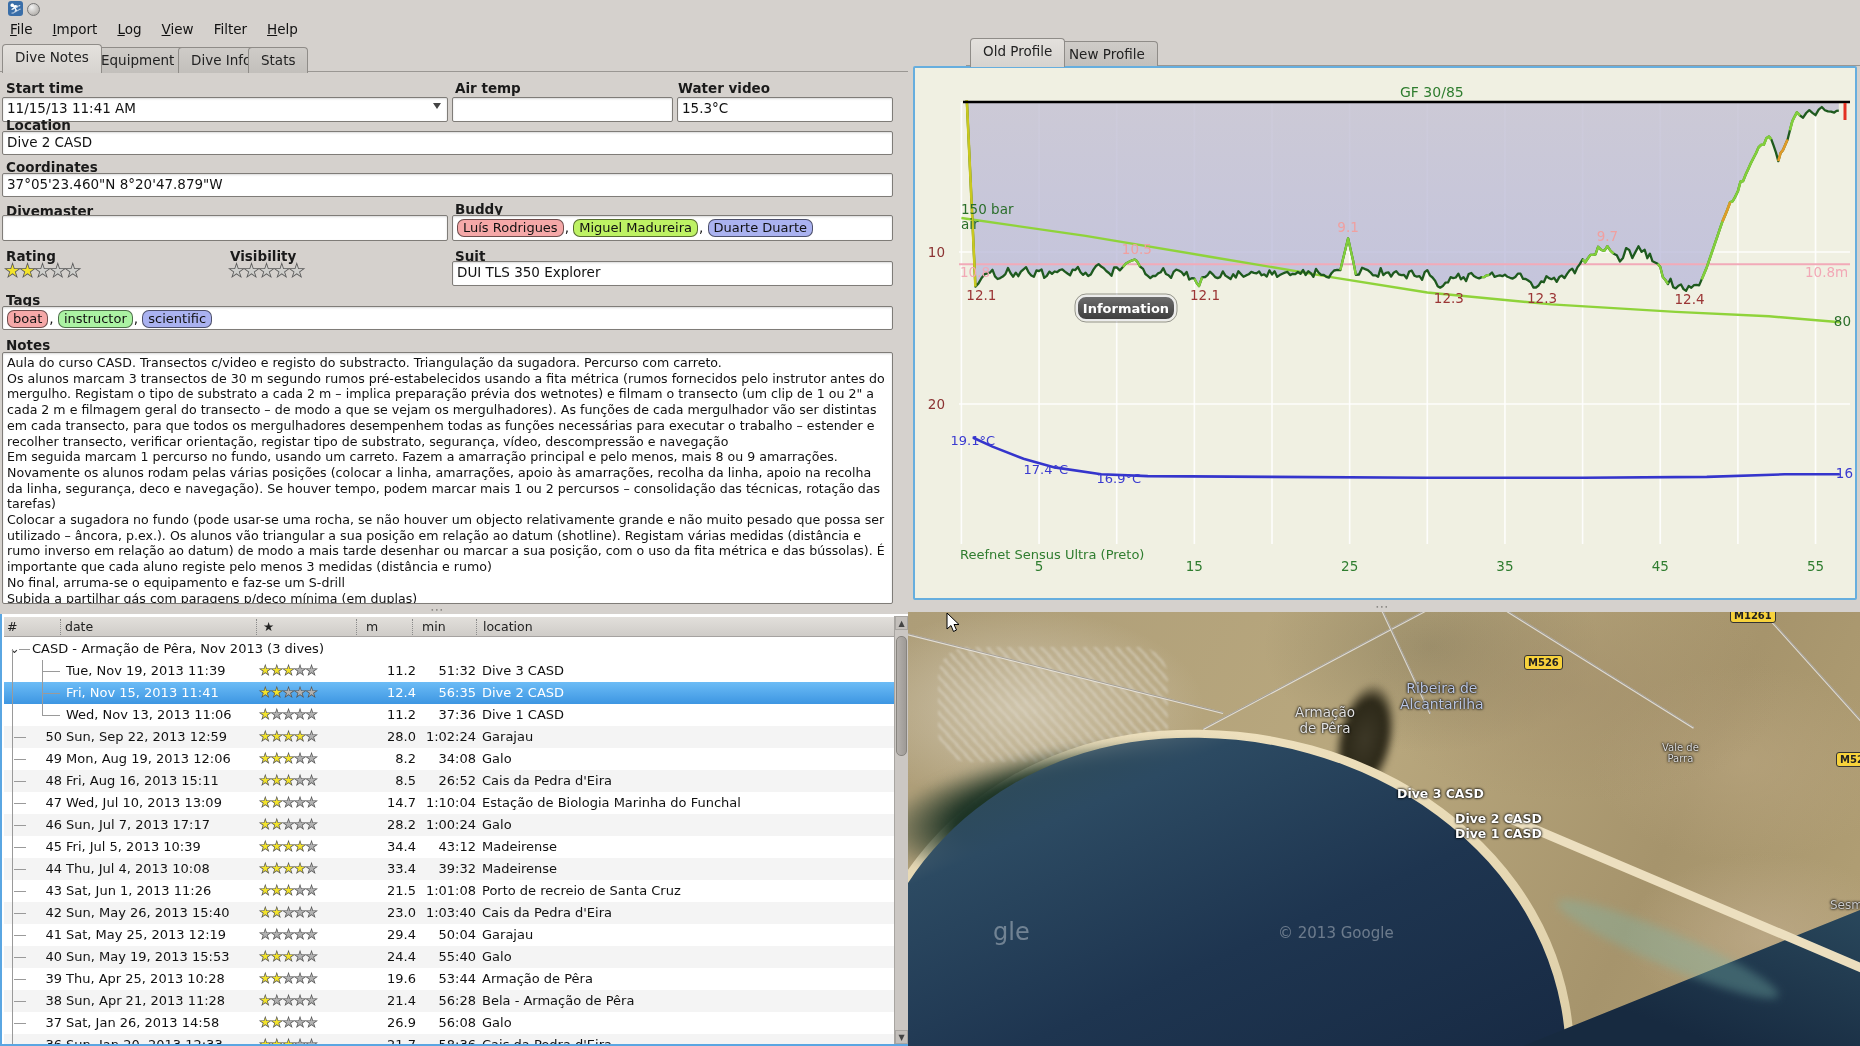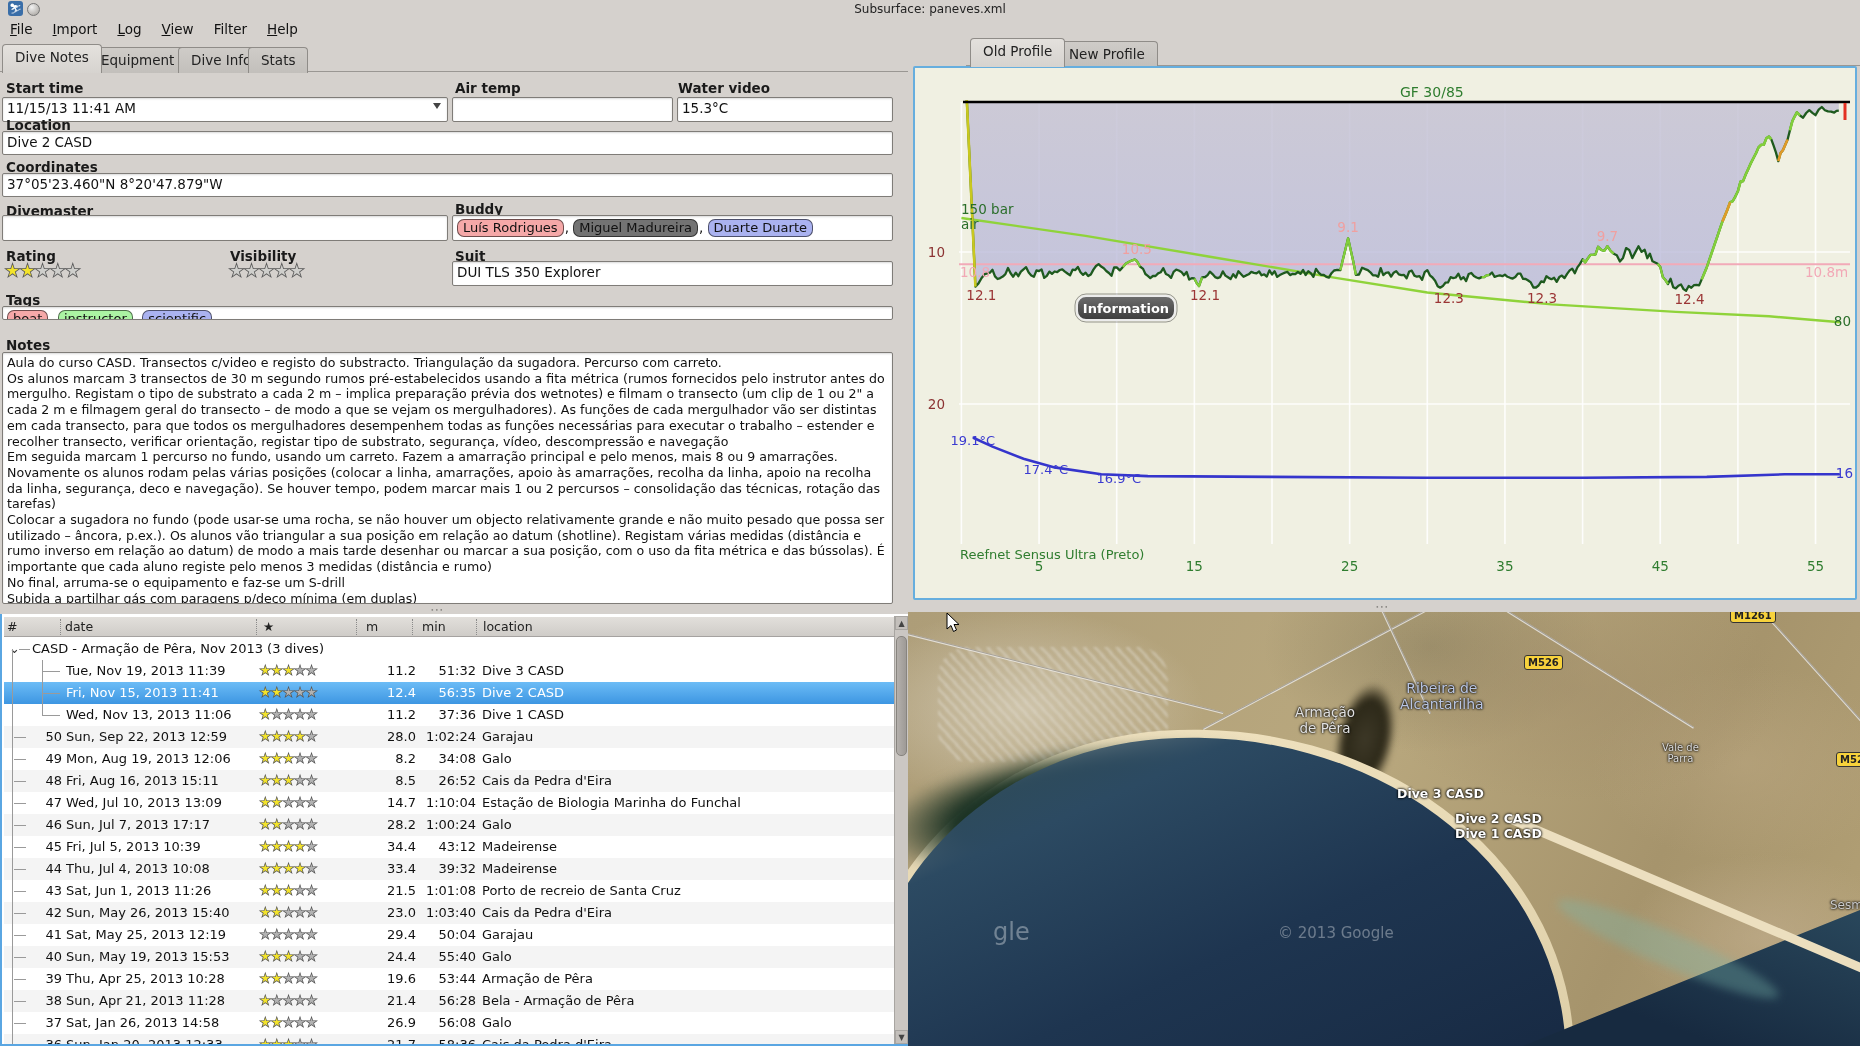--- a/index.html
+++ b/index.html
@@ -92,21 +92,20 @@
   #gwm1,#gwm2 { color:rgba(255,255,255,.35); text-shadow:none; }
 
   #cursor { left:946px; top:612px; z-index:50; }
 </style>
 </head>
 <body>
 
 <div id="titlebar" class="abs">
   <div id="appicon" class="abs">⛷</div>
   <div id="orbicon" class="abs"></div>
-  <div id="title" class="abs">Subsurface: paneves.xml</div>
 </div>
 <div id="menubar" class="abs"><span class="menu-item"><u>F</u>ile</span><span class="menu-item"><u>I</u>mport</span><span class="menu-item"><u>L</u>og</span><span class="menu-item"><u>V</u>iew</span><span class="menu-item">Filter</span><span class="menu-item"><u>H</u>elp</span></div>
 
 <div id="left-tabbar" class="abs">
     <div class="tab active" style="left: 2px; top: 3px;">Dive Notes</div>
     <div class="tab" style="left: 88px; top: 3px;">Equipment</div>
     <div class="tab" style="left: 178px; top: 3px;">Dive Info</div>
     <div class="tab" style="left: 248px; top: 3px;">Stats</div>
   </div>
 <div id="right-tabbar" class="abs">
@@ -125,31 +124,31 @@
 
 <label class="fl" style="left:6px;top:117px">Location</label>
 <div class="inp" style="left:2px;top:131px;width:891px;height:24px">Dive 2 CASD</div>
 
 <label class="fl" style="left:6px;top:159px">Coordinates</label>
 <div class="inp" style="left:2px;top:173px;width:891px;height:24px">37°05'23.460"N 8°20'47.879"W</div>
 
 <label class="fl" style="left:6px;top:203px">Divemaster</label>
 <div class="inp" style="left:2px;top:215px;width:446px;height:26px"></div>
 <label class="fl" style="left:455px;top:201px">Buddy</label>
-<div class="inp" style="left:452px;top:215px;width:441px;height:26px;padding-top:3px" id="buddy-field"><span class="pill" style="background: rgb(245, 168, 168);">Luís Rodrigues</span>, <span class="pill" style="background: #737373;">Miguel Madureira</span>, <span class="pill" style="background: rgb(170, 178, 240);">Duarte Duarte</span></div>
+<div class="inp" style="left:452px;top:215px;width:441px;height:26px;padding-top:3px" id="buddy-field"><span class="pill" style="background: rgb(245, 168, 168);">Luís Rodrigues</span>, <span class="pill" style="background: #bef264;">Miguel Madureira</span>, <span class="pill" style="background: rgb(170, 178, 240);">Duarte Duarte</span></div>
 
 <label class="fl" style="left:6px;top:248px">Rating</label>
 <div class="abs stars-big" style="left:4px;top:261px" id="rating-stars"><span class=" sy">★</span><span class=" sy">★</span><span class=" sg">★</span><span class=" sg">★</span><span class=" sg">★</span></div>
 <label class="fl" style="left:230px;top:248px">Visibility</label>
 <div class="abs stars-big" style="left:228px;top:261px" id="visibility-stars"><span class=" sg">★</span><span class=" sg">★</span><span class=" sg">★</span><span class=" sg">★</span><span class=" sg">★</span></div>
 <label class="fl" style="left:455px;top:248px">Suit</label>
 <div class="inp" style="left:452px;top:261px;width:441px;height:25px">DUI TLS 350 Explorer</div>
 
 <label class="fl" style="left:6px;top:292px">Tags</label>
-<div class="inp" style="left:2px;top:306px;width:891px;height:14px;padding-top:3px" id="tags-field"><span class="pill" style="background: rgb(245, 168, 168);">boat</span>, <span class="pill" style="background: rgb(171, 243, 163);">instructor</span>, <span class="pill" style="background: rgb(170, 178, 240);">scientific</span></div>
+<div class="inp" style="left:2px;top:306px;width:891px;height:24px;padding-top:3px" id="tags-field"><span class="pill" style="background: rgb(245, 168, 168);">boat</span>, <span class="pill" style="background: rgb(171, 243, 163);">instructor</span>, <span class="pill" style="background: rgb(170, 178, 240);">scientific</span></div>
 
 <label class="fl" style="left:6px;top:337px">Notes</label>
 <div class="inp" id="notes-box" style="left:2px;top:352px;width:891px;height:252px">Aula do curso CASD. Transectos c/video e registo do substracto. Triangulação da sugadora. Percurso com carreto.
 Os alunos marcam 3 transectos de 30 m segundo rumos pré-estabelecidos usando a fita métrica (rumos fornecidos pelo instrutor antes do mergulho. Registam o tipo de substrato a cada 2 m – implica preparação prévia dos wetnotes) e filmam o transecto (um clip de 1 ou 2" a cada 2 m e filmagem geral do transecto – de modo a que se vejam os mergulhadores). As funções de cada mergulhador vão ser distintas em cada transecto, para que todos os mergulhadores desempenhem todas as funções necessárias para executar o trabalho – estender e recolher transecto, verificar orientação, registar tipo de substrato, segurança, vídeo, descompressão e navegação
 Em seguida marcam 1 percurso no fundo, usando um carreto. Fazem a amarração principal e pelo menos, mais 8 ou 9 amarrações. Novamente os alunos rodam pelas várias posições (colocar a linha, amarrações, apoio às amarrações, recolha da linha, apoio na recolha da linha, segurança, deco e navegação). Se houver tempo, podem marcar mais 1 ou 2 percursos – consolidação das técnicas, rotação das tarefas)
 Colocar a sugadora no fundo (pode usar-se uma rocha, se não houver um objecto relativamente grande e não muito pesado que possa ser utilizado – âncora, p.ex.). Os alunos vão triangular a sua posição em relação ao datum (shotline). Registam várias medidas (distância e rumo inverso em relação ao datum) de modo a mais tarde desenhar ou marcar a sua posição, com o uso da fita métrica e das bússolas). É importante que cada aluno registe pelo menos 3 medidas (distância e rumo)
 No final, arruma-se o equipamento e faz-se um S-drill
 Subida a partilhar gás com paragens p/deco mínima (em duplas)</div>
 
 <div class="splitter-dots" style="left:430px;top:601px">⋯</div>

